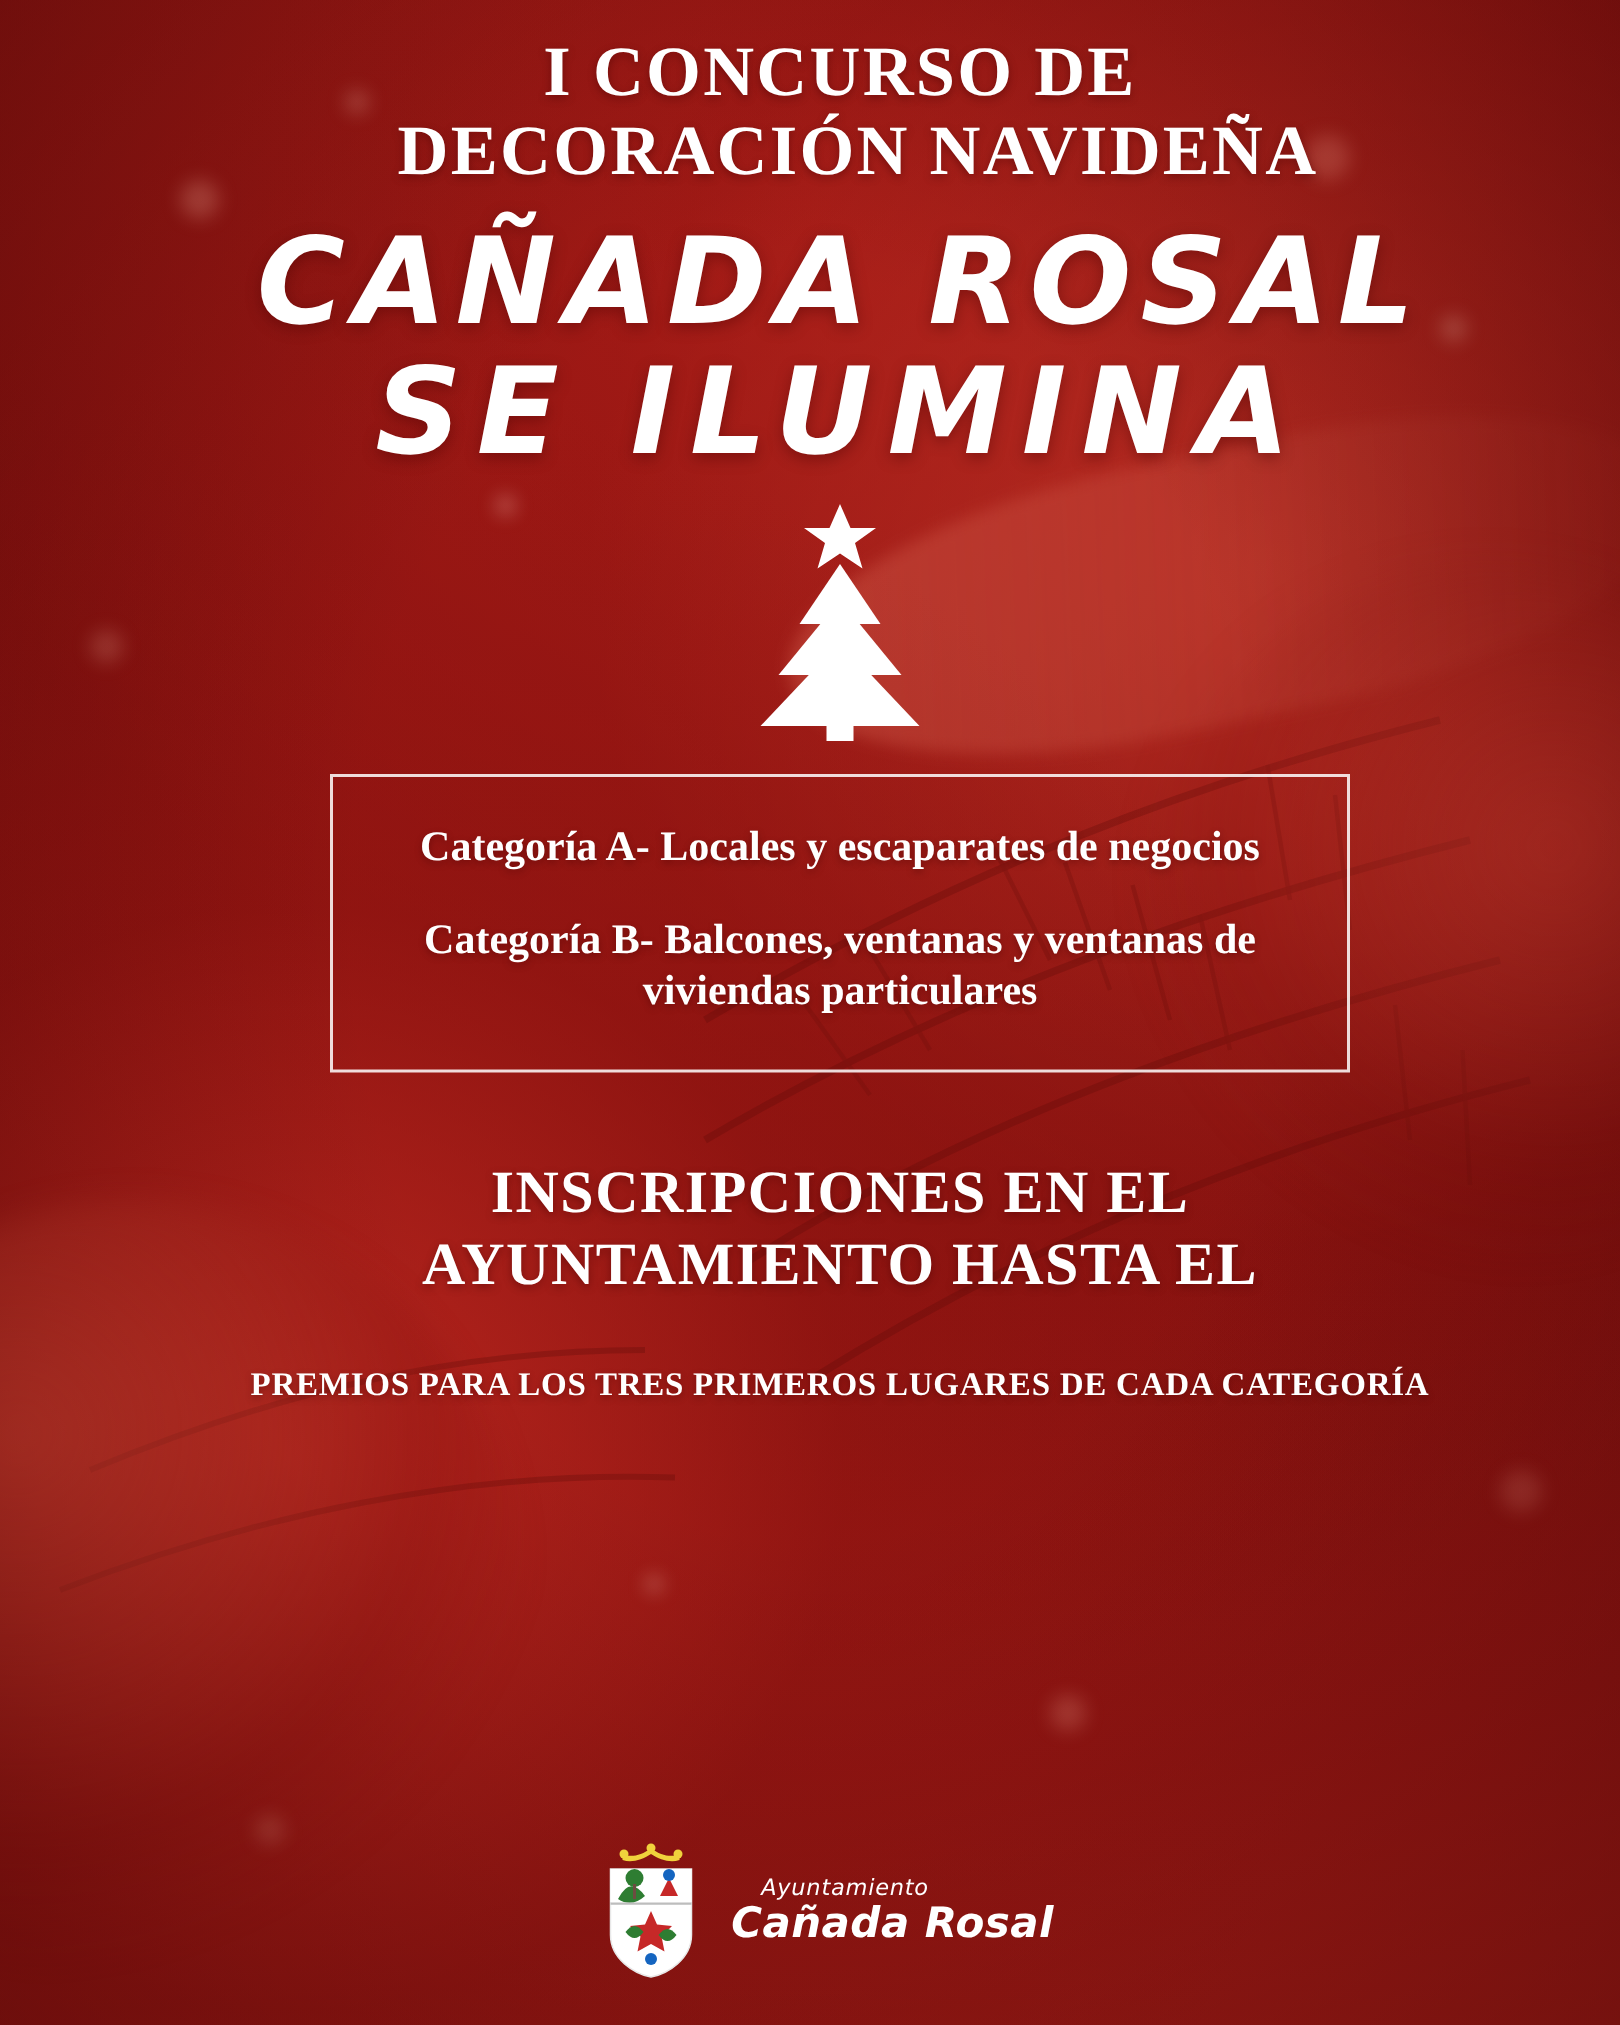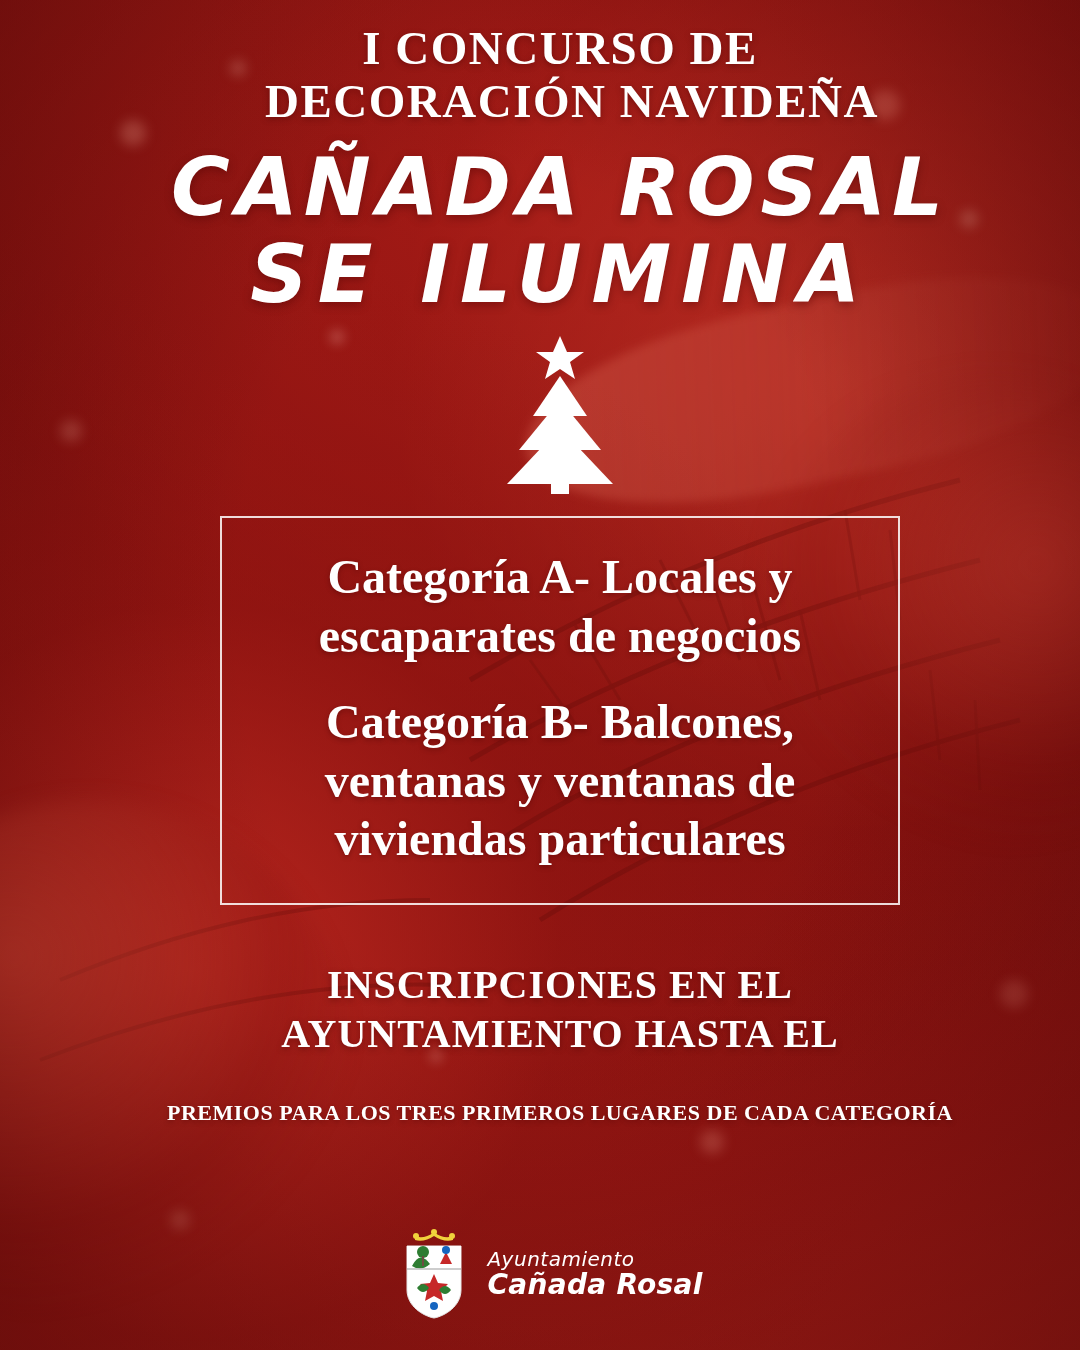--- a/index.html
+++ b/index.html
@@ -96,21 +96,21 @@
   .cats-box {
     margin: 22px auto 0;
     width: 680px;
     border: 2px solid rgba(255,255,255,0.85);
     padding: 30px 34px 34px;
     box-sizing: border-box;
   }
   .cat {
     font-family: "Liberation Serif", serif;
     font-weight: bold;
-    font-size: 48px;
+    font-size: 28px;
     line-height: 1.22;
     text-shadow: 0 2px 5px rgba(70,0,0,0.4);
   }
   .cat + .cat { margin-top: 28px; }
 
   .signup {
     margin-top: 56px;
     font-family: "Liberation Serif", serif;
     font-weight: bold;
     font-size: 40px;
@@ -142,23 +142,24 @@
     gap: 16px;
   }
   .crest { width: 74px; height: 92px; }
   .logo-text {
     text-align: left;
     line-height: 1.05;
     font-family: "DejaVu Sans", sans-serif;
   }
   .logo-text .small {
     display:block;
-    font-size: 20px;
+    font-size: 15px;
     font-style: italic;
     letter-spacing: .5px;
+    margin-left: 20px;
   }
   .logo-text .big {
     display:block;
     font-size: 28px;
     font-weight: bold;
     font-style: italic;
     letter-spacing: .3px;
   }
 </style>
 </head>

